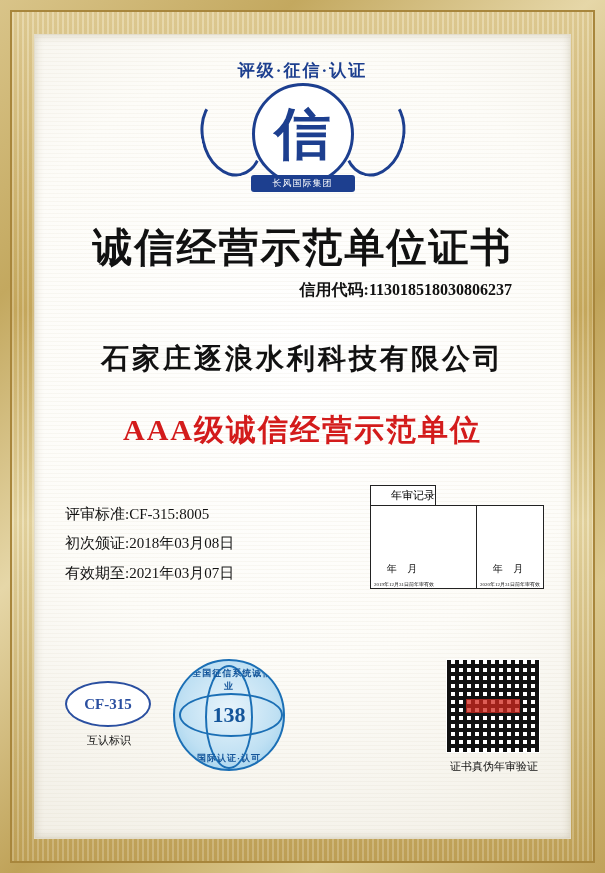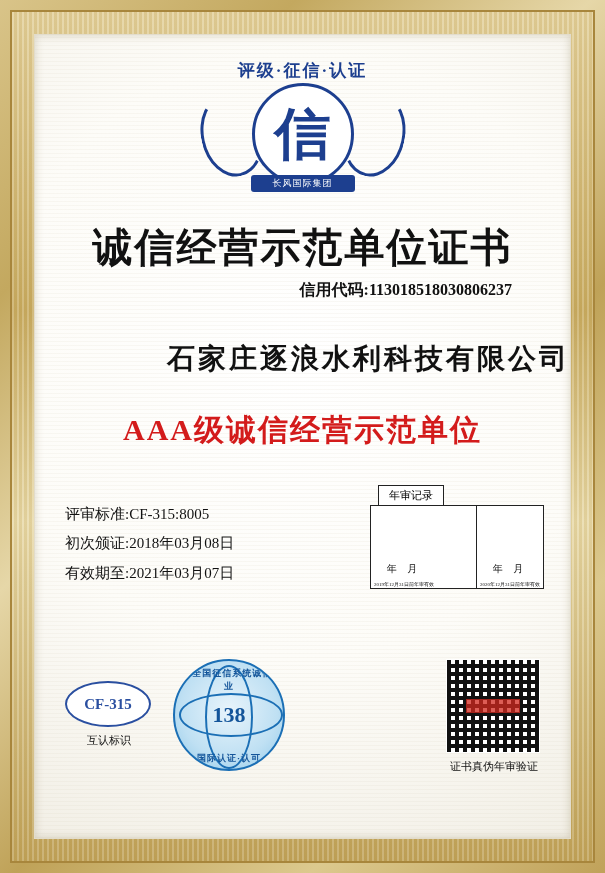--- a/index.html
+++ b/index.html
@@ -85,21 +85,21 @@
     font-size:40px;font-weight:bold;color:#111;
     letter-spacing:2px;
   }
   .code-line{
     position:absolute;right:58px;top:245px;
     font-family:"Liberation Serif", serif;
     font-size:16px;font-weight:bold;color:#111;
   }
   .company{
     position:absolute;left:0;right:0;top:305px;
-    text-align:right;
+    text-align:center;
     font-family:"Liberation Serif", serif;
     font-size:28px;font-weight:bold;color:#111;
     letter-spacing:3px;
   }
   .grade{
     position:absolute;left:0;right:0;top:375px;
     text-align:center;
     font-family:"Liberation Serif", serif;
     font-size:30px;font-weight:bold;color:#d31b1b;
     letter-spacing:2px;
@@ -112,21 +112,21 @@
     font-size:15px;color:#111;line-height:1.95;
   }
 
   
   .review-box{
     position:absolute;right:26px;top:450px;
     width:174px;
   }
   .review-title{
     border:1px solid #222;border-bottom:none;
-    width:64px;margin-left:8px;text-align:center;
+    width:64px;text-align:right;
     font-family:"Liberation Serif", serif;
     font-size:11px;padding:2px 0;background:#fff;
   }
   .review-grid{
     border:1px solid #222;height:82px;display:flex;background:#fff;gap:39px;
   }
   .review-cell{
     flex:1;position:relative;
   }
   .review-cell + .review-cell{border-left:1px solid #222;}

